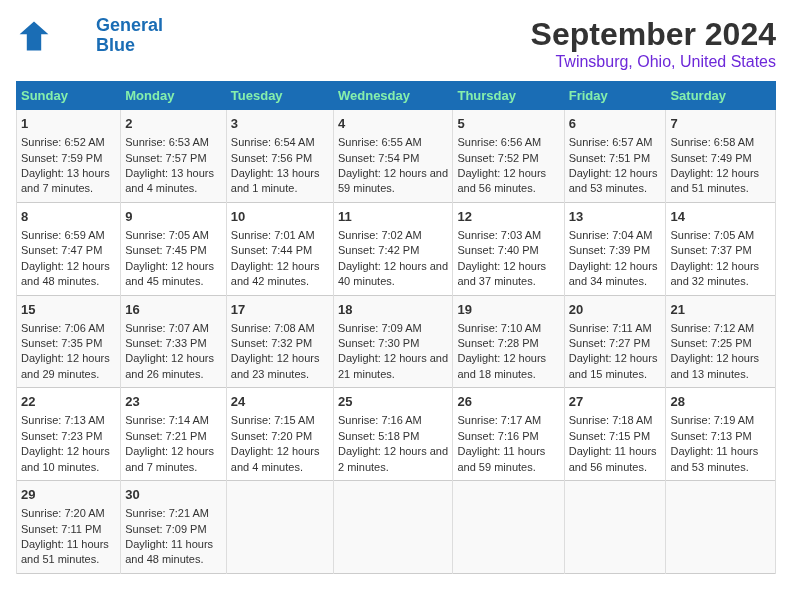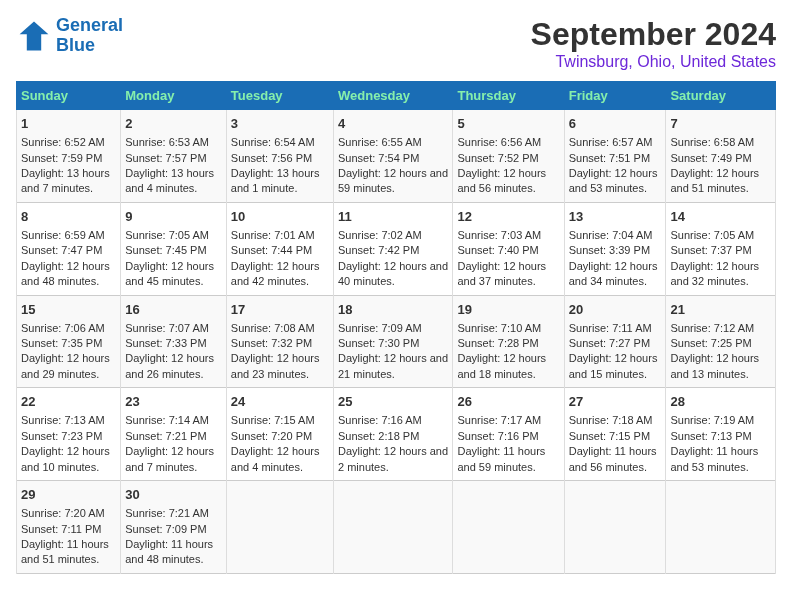--- a/index.html
+++ b/index.html
@@ -19,20 +19,21 @@
     .logo {
       display: flex;
       align-items: center;
       gap: 4px;
     }
     .logo-text {
       font-size: 18px;
       font-weight: bold;
       color: #333;
       line-height: 1.1;
+      margin-left: 40px;
     }
     .logo-text span {
       color: #1a6db5;
     }
     .logo-icon {
       width: 36px;
       height: 36px;
     }
     .title-area {
       text-align: right;
@@ -130,37 +131,37 @@
         <td><span class="day-num">5</span><span>Sunrise: 6:56 AM</span><br><span>Sunset: 7:52 PM</span><br><span>Daylight: 12 hours and 56 minutes.</span></td>
         <td><span class="day-num">6</span><span>Sunrise: 6:57 AM</span><br><span>Sunset: 7:51 PM</span><br><span>Daylight: 12 hours and 53 minutes.</span></td>
         <td><span class="day-num">7</span><span>Sunrise: 6:58 AM</span><br><span>Sunset: 7:49 PM</span><br><span>Daylight: 12 hours and 51 minutes.</span></td>
       </tr>
       <tr>
         <td><span class="day-num">8</span><span>Sunrise: 6:59 AM</span><br><span>Sunset: 7:47 PM</span><br><span>Daylight: 12 hours and 48 minutes.</span></td>
         <td><span class="day-num">9</span><span>Sunrise: 7:05 AM</span><br><span>Sunset: 7:45 PM</span><br><span>Daylight: 12 hours and 45 minutes.</span></td>
         <td><span class="day-num">10</span><span>Sunrise: 7:01 AM</span><br><span>Sunset: 7:44 PM</span><br><span>Daylight: 12 hours and 42 minutes.</span></td>
         <td><span class="day-num">11</span><span>Sunrise: 7:02 AM</span><br><span>Sunset: 7:42 PM</span><br><span>Daylight: 12 hours and 40 minutes.</span></td>
         <td><span class="day-num">12</span><span>Sunrise: 7:03 AM</span><br><span>Sunset: 7:40 PM</span><br><span>Daylight: 12 hours and 37 minutes.</span></td>
-        <td><span class="day-num">13</span><span>Sunrise: 7:04 AM</span><br><span>Sunset: 3:39 PM</span><br><span>Daylight: 12 hours and 34 minutes.</span></td>
+        <td><span class="day-num">13</span><span>Sunrise: 7:04 AM</span><br><span>Sunset: 7:39 PM</span><br><span>Daylight: 12 hours and 34 minutes.</span></td>
         <td><span class="day-num">14</span><span>Sunrise: 7:05 AM</span><br><span>Sunset: 7:37 PM</span><br><span>Daylight: 12 hours and 32 minutes.</span></td>
       </tr>
       <tr>
         <td><span class="day-num">15</span><span>Sunrise: 7:06 AM</span><br><span>Sunset: 7:35 PM</span><br><span>Daylight: 12 hours and 29 minutes.</span></td>
         <td><span class="day-num">16</span><span>Sunrise: 7:07 AM</span><br><span>Sunset: 7:33 PM</span><br><span>Daylight: 12 hours and 26 minutes.</span></td>
         <td><span class="day-num">17</span><span>Sunrise: 7:08 AM</span><br><span>Sunset: 7:32 PM</span><br><span>Daylight: 12 hours and 23 minutes.</span></td>
         <td><span class="day-num">18</span><span>Sunrise: 7:09 AM</span><br><span>Sunset: 7:30 PM</span><br><span>Daylight: 12 hours and 21 minutes.</span></td>
         <td><span class="day-num">19</span><span>Sunrise: 7:10 AM</span><br><span>Sunset: 7:28 PM</span><br><span>Daylight: 12 hours and 18 minutes.</span></td>
         <td><span class="day-num">20</span><span>Sunrise: 7:11 AM</span><br><span>Sunset: 7:27 PM</span><br><span>Daylight: 12 hours and 15 minutes.</span></td>
         <td><span class="day-num">21</span><span>Sunrise: 7:12 AM</span><br><span>Sunset: 7:25 PM</span><br><span>Daylight: 12 hours and 13 minutes.</span></td>
       </tr>
       <tr>
         <td><span class="day-num">22</span><span>Sunrise: 7:13 AM</span><br><span>Sunset: 7:23 PM</span><br><span>Daylight: 12 hours and 10 minutes.</span></td>
         <td><span class="day-num">23</span><span>Sunrise: 7:14 AM</span><br><span>Sunset: 7:21 PM</span><br><span>Daylight: 12 hours and 7 minutes.</span></td>
         <td><span class="day-num">24</span><span>Sunrise: 7:15 AM</span><br><span>Sunset: 7:20 PM</span><br><span>Daylight: 12 hours and 4 minutes.</span></td>
-        <td><span class="day-num">25</span><span>Sunrise: 7:16 AM</span><br><span>Sunset: 2:18 PM</span><br><span>Daylight: 12 hours and 2 minutes.</span></td>
+        <td><span class="day-num">25</span><span>Sunrise: 7:16 AM</span><br><span>Sunset: 5:18 PM</span><br><span>Daylight: 12 hours and 2 minutes.</span></td>
         <td><span class="day-num">26</span><span>Sunrise: 7:17 AM</span><br><span>Sunset: 7:16 PM</span><br><span>Daylight: 11 hours and 59 minutes.</span></td>
         <td><span class="day-num">27</span><span>Sunrise: 7:18 AM</span><br><span>Sunset: 7:15 PM</span><br><span>Daylight: 11 hours and 56 minutes.</span></td>
         <td><span class="day-num">28</span><span>Sunrise: 7:19 AM</span><br><span>Sunset: 7:13 PM</span><br><span>Daylight: 11 hours and 53 minutes.</span></td>
       </tr>
       <tr>
         <td><span class="day-num">29</span><span>Sunrise: 7:20 AM</span><br><span>Sunset: 7:11 PM</span><br><span>Daylight: 11 hours and 51 minutes.</span></td>
         <td><span class="day-num">30</span><span>Sunrise: 7:21 AM</span><br><span>Sunset: 7:09 PM</span><br><span>Daylight: 11 hours and 48 minutes.</span></td>
         <td>
           <span class="empty"></span>
         </td>

